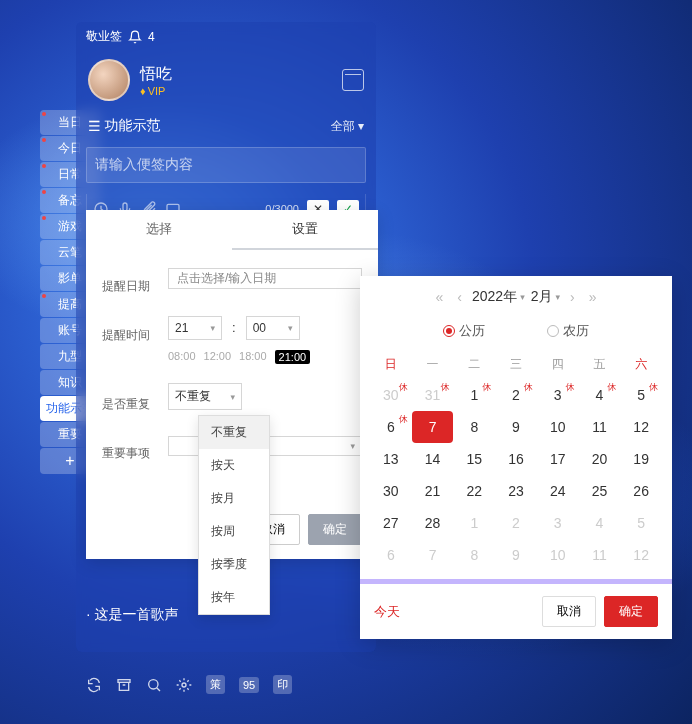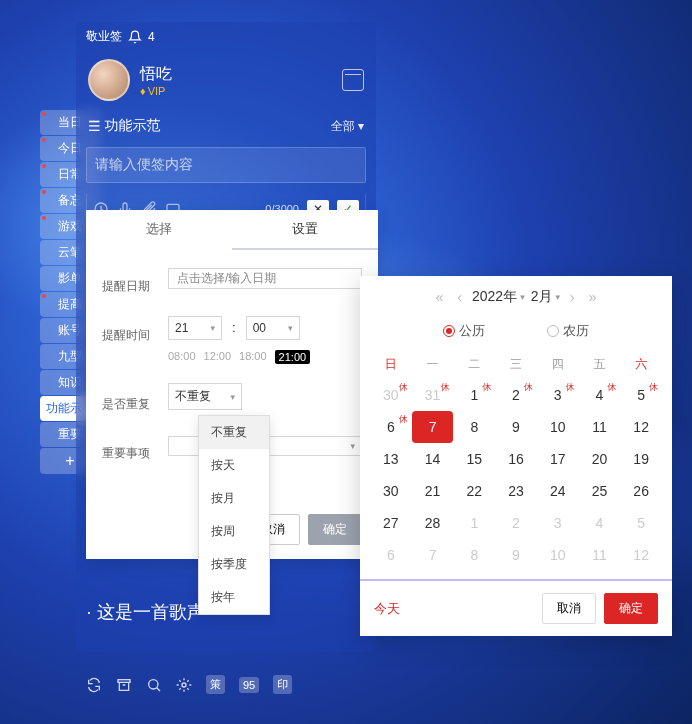--- a/index.html
+++ b/index.html
@@ -42,21 +42,21 @@
 .row label { width:56px; color:#666; font-size:12px;margin-top:16px; }
 .inp { flex:1; border:1px solid #d6d6d6; padding:1px 8px; font-size:12px; color:#888; background:#fff; }
 .sel { border:1px solid #d6d6d6; padding:4px 6px; font-size:12px; min-width:54px; background:#fff; display:flex; align-items:center; justify-content:space-between; gap:4px; cursor:pointer; }
 .sel::after { content:'▾'; font-size:9px; color:#999; }
 .time-presets { font-size:11px; color:#aaa; display:flex; gap:8px; margin-left:66px; margin-top:-10px;}
 .time-presets .on { background:#000000; color:#fff; padding:1px 4px; border-radius:2px; }
 .btn-row { display:flex; gap:8px; justify-content:flex-end; padding: 0 16px 14px; margin-top:40px;}
 .btn { padding:6px 14px; font-size:12px; border:1px solid #ccc; background:#fff; cursor:pointer; border-radius:2px; }
 .btn.primary { background:#9ca3af; color:#fff; border-color:#9ca3af; }
 
-.song-row { position:absolute; left:86px; bottom:100px; color:#fff; font-size:18px; display:flex; align-items:center; gap:6px; }
+.song-row { position:absolute; left:86px; bottom:100px; color:#fff; font-size:14px; display:flex; align-items:center; gap:6px; }
 .bottom-bar { position:absolute; left:86px; bottom:30px; display:flex; gap:14px; align-items:center; }
 .bot-ic { width:16px; height:16px; opacity:0.8; color:#fff; }
 .badge { background:rgba(255,255,255,0.25); color:#fff; font-size:11px; padding:2px 4px; border-radius:3px; }
 
 .dropdown { position:absolute; left:198px; top:415px; width:72px; background:#fff; border:1px solid #ddd; box-shadow:0 4px 12px rgba(0,0,0,0.12); font-size:12px; z-index:50; }
 .dd-item { padding:8px 12px; cursor:pointer; color:#444; }
 .dd-item:hover, .dd-item.hl { background:#f1f1f1; }
 
 .calendar { position:absolute; right:20px; top:276px; width:312px; background:#fff; box-shadow:0 6px 24px rgba(0,0,0,0.2); font-size:13px; color:#333; z-index:40; }
 .cal-head { display:flex; align-items:center; justify-content:center; gap:6px; padding:12px; }
@@ -68,21 +68,21 @@
 .radio .dot { width:12px; height:12px; border:1.5px solid #bbb; border-radius:50%; display:inline-block; position:relative;}
 .radio.checked .dot { border-color:#dc2626; }
 .radio.checked .dot::after { content:''; position:absolute; inset:2px; background:#dc2626; border-radius:50%; }
 .grid { display:grid; grid-template-columns:repeat(7,1fr); text-align:center; padding:0 10px 8px; }
 .dow { color:#999; font-size:12px; padding:6px 0; }
 .dow.wk { color:#dc2626; }
 .cell { padding:8px 0; font-size:14px; cursor:pointer; position:relative; color:#333; }
 .cell.dim { color:#ccc; }
 .cell.today { background:#dc2626; color:#fff; border-radius:4px; }
 .cell .off { position:absolute; top:2px; right:4px; font-size:9px; color:#dc2626; }
-.cal-foot { display:flex; align-items:center; padding:12px 14px; border-top:2px solid #c4b5fd; }
+.cal-foot { display:flex; align-items:center; padding:12px 14px; border-top:5px solid #c4b5fd; }
 .today-link { color:#dc2626; font-size:13px; cursor:pointer; }
 .cal-foot .sp { flex:1; }
 .cbtn { padding:6px 14px; font-size:12px; border:1px solid #ddd; background:#fff; cursor:pointer; margin-left:8px; border-radius:2px;}
 .cbtn.pri { background:#dc2626; color:#fff; border-color:#dc2626; }
 svg { display:block; }
 </style>
 </head>
 <body>
 <div class="bg-swirl"></div>
 

